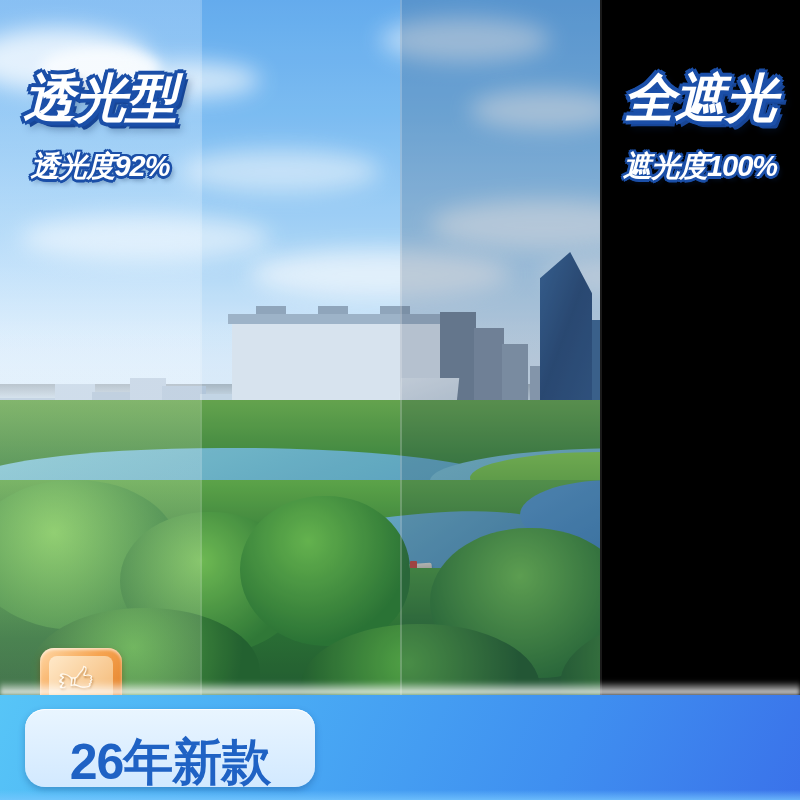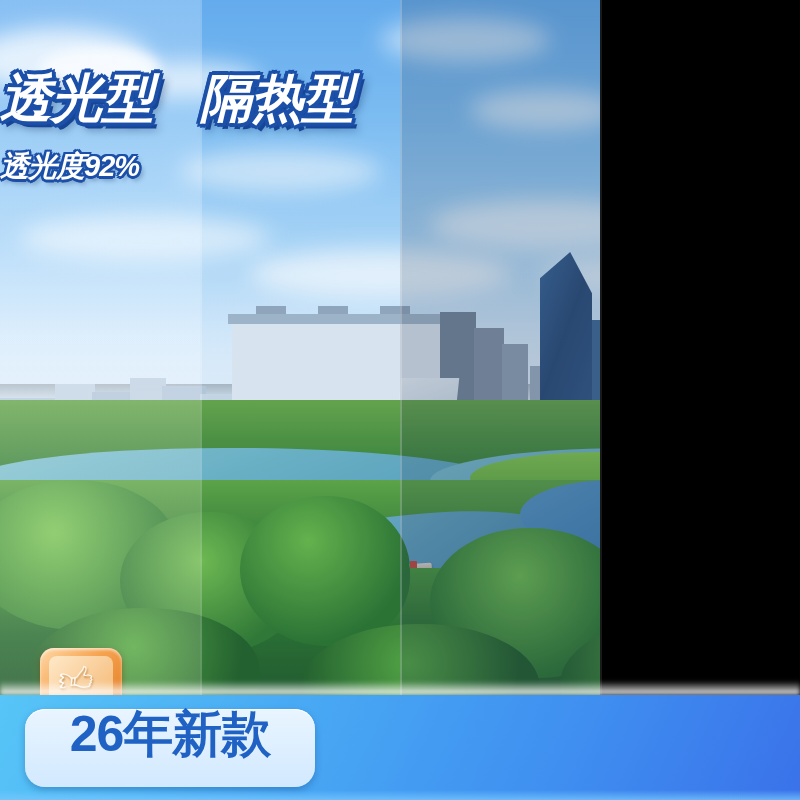--- a/index.html
+++ b/index.html
@@ -37,21 +37,21 @@
   
   .panel{position:absolute;top:0;bottom:0;width:25%;}
   .p1{left:0;   background:linear-gradient(to bottom,rgba(232,244,255,.30),rgba(240,248,255,.20));}
   .p2{left:25%; background:rgba(150,195,240,.10);}
   .p3{left:50%; background:rgba(72,96,126,.28);}
   .p4{left:75%; background:#000;}
 
   .seam{position:absolute;top:0;bottom:0;width:2px;background:rgba(255,255,255,.22);}
 
   
-  .col{position:absolute;width:200px;}
+  .col{position:absolute;width:200px;text-align:center;}
   .ttl{font-size:52px;font-weight:bold;font-style:italic;color:#fff;line-height:1;
        letter-spacing:-1px;
        text-shadow:
          3px 3px 0 #1b4fa8, 3px -3px 0 #1b4fa8, -3px 3px 0 #1b4fa8, -3px -3px 0 #1b4fa8,
          0 4px 0 #1b4fa8, 4px 0 0 #1b4fa8, 0 -4px 0 #1b4fa8, -4px 0 0 #1b4fa8,
          5px 6px 0 #174596, 6px 7px 8px rgba(10,35,80,.5);}
   .sub{font-size:29px;font-weight:bold;font-style:italic;color:#fff;line-height:1;
        margin-top:28px;letter-spacing:-1px;
        text-shadow:
          2px 2px 0 #1b4fa8, 2px -2px 0 #1b4fa8, -2px 2px 0 #1b4fa8, -2px -2px 0 #1b4fa8,
@@ -63,21 +63,21 @@
           background:linear-gradient(115deg,#57c5f7 0%,#49aaf4 35%,#3f8ff0 70%,#3a72ea 100%);}
   #bannerGlow{position:absolute;left:0;right:0;bottom:105px;height:14px;
           background:linear-gradient(to bottom,rgba(255,255,255,0),rgba(255,255,255,.95));
           filter:blur(2px);}
   #bannerBottomGlow{position:absolute;left:0;right:0;bottom:0;height:10px;
           background:linear-gradient(to top,rgba(120,200,255,.75),rgba(120,200,255,0));}
 
   #pill{position:absolute;left:25px;top:14px;width:290px;height:78px;border-radius:20px;
         background:linear-gradient(to bottom,#e9f5ff,#d2e9ff);
         box-shadow:0 3px 7px rgba(12,50,110,.30), inset 0 1px 0 rgba(255,255,255,.9);
-        display:flex;align-items:flex-start;justify-content:center;}
+        display:flex;align-items:flex-end;justify-content:center;}
   #pillText{font-size:50px;font-weight:bold;color:#1f62c4;letter-spacing:-1px;line-height:1;}
 
   #bannerText{position:absolute;left:340px;top:16px;height:74px;display:flex;align-items:center;
         font-size:54px;font-weight:bold;color:#fff;letter-spacing:1px;line-height:1;
         text-shadow:0 3px 5px rgba(15,55,120,.45);}
 
   
   #badge{position:absolute;left:40px;top:648px;width:82px;height:72px;}
   .bdgBody{position:absolute;left:0;top:0;width:82px;height:62px;border-radius:14px;
         background:linear-gradient(135deg,#ffd9a8 0%,#f6a451 45%,#e07c24 100%);
@@ -197,21 +197,24 @@
   <div class="panel p4"></div>
   <div class="seam" style="left:200px;"></div>
   <div class="seam" style="left:400px;"></div>
   <div class="seam" style="left:600px;background:rgba(255,255,255,.10);"></div>
 
   <div class="col" style="left:0;top:72px;">
     <div class="ttl">透光型</div>
     <div class="sub">透光度92%</div>
   </div>
   <div class="col" style="left:200px;top:72px;">
-    <div class="ttl">隔热型</div>
+  </div>
+  <div class="col" style="left:600px;top:72px;">
+    <div class="ttl">全遮光</div>
+    <div class="sub">遮光度100%</div>
   </div>
 
   <div id="badge">
     <div class="bdgBody"></div>
     <div class="bdgInner"></div>
     <div class="bdgTail"></div>
     <div class="thumb">👍︎</div>
   </div>
 
   <div id="bannerGlow"></div>

